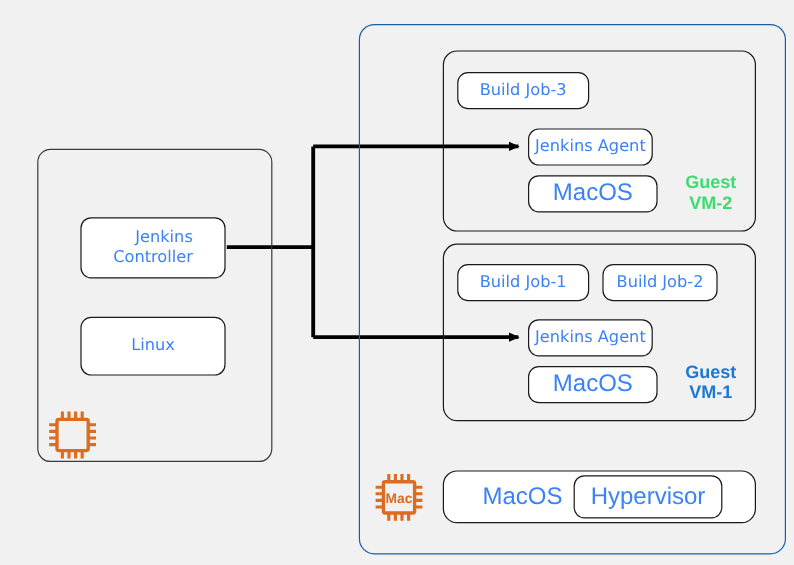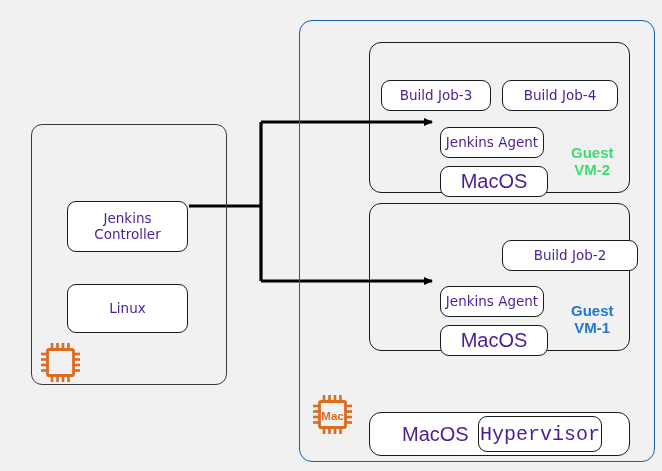--- a/index.html
+++ b/index.html
@@ -11,25 +11,24 @@
   }
   #stage{position:relative;width:662px;height:471px;}
 
   
   .node{
     position:absolute;
     background:#ffffff;
     border:1.3px solid #1a1a1a;
     border-radius:9px;
     display:flex;align-items:center;justify-content:center;
-    text-align:center;
-    color:#4c1d95;
+    text-align:right;
+    color:#3b82f6;
     box-sizing:border-box;
     line-height:1.15;
-    margin-top:20px;
   }
   .node.lato{font-family:"DejaVu Sans", sans-serif;font-size:13.5px;}
   .node.arial{font-family:"Liberation Sans", sans-serif;font-size:20px;}
 
   
   .container{
     position:absolute;
     box-sizing:border-box;
     border-radius:11px;
     background:transparent;
@@ -130,35 +129,35 @@
     </svg>
   </div>
 
   <div class="container" id="host-container"></div>
 
   <div class="vm-box" id="vm2-box"></div>
 
   <div class="node lato" style="left:381px;top:60px;width:110px;height:31px;">
     <span>Build Job-3</span>
   </div>
-  <div class="node lato" style="left:502px;top:60px;width:116px;height:31px;">
-    <span>Build Job-4</span>
-  </div>
   <div class="node lato" style="left:440px;top:107px;width:104px;height:31px;">
     <span>Jenkins Agent</span>
   </div>
   <div class="node arial" style="left:440px;top:146px;width:108px;height:31px;">
     <span>MacOS</span>
   </div>
   <div class="vm-label" id="vm2-label">Guest
 VM-2</div>
 
   <div class="vm-box" id="vm1-box"></div>
 
-  <div class="node lato" style="left:502px;top:220px;width:136px;height:31px;">
+  <div class="node lato" style="left:381px;top:220px;width:110px;height:31px;">
+    <span>Build Job-1</span>
+  </div>
+  <div class="node lato" style="left:502px;top:220px;width:96px;height:31px;">
     <span>Build Job-2</span>
   </div>
   <div class="node lato" style="left:440px;top:266px;width:104px;height:31px;">
     <span>Jenkins Agent</span>
   </div>
   <div class="node arial" style="left:440px;top:305px;width:108px;height:31px;">
     <span>MacOS</span>
   </div>
   <div class="vm-label" id="vm1-label">Guest
 VM-1</div>
@@ -185,17 +184,17 @@
         <line x1="35.5" y1="30.5" x2="42" y2="30.5"></line>
       </g>
       <text x="22.5" y="27.5" text-anchor="middle" font-family="'Liberation Sans', sans-serif" font-size="11.5" font-weight="600" fill="#dd6b20">Mac</text>
     </svg>
   </div>
 
   <div class="node arial" style="left:369px;top:392px;width:261px;height:44px;
        justify-content:flex-start;padding-left:32px;border-width:1.4px;border-radius:12px;">
     <span>MacOS</span>
   </div>
-  <div class="node arial" style="left:478px;top:396px;width:124px;height:36px;font-family:Liberation Mono, monospace;">
+  <div class="node arial" style="left:478px;top:396px;width:124px;height:36px;">
     <span>Hypervisor</span>
   </div>
 
 </div>
 
 </body></html>

